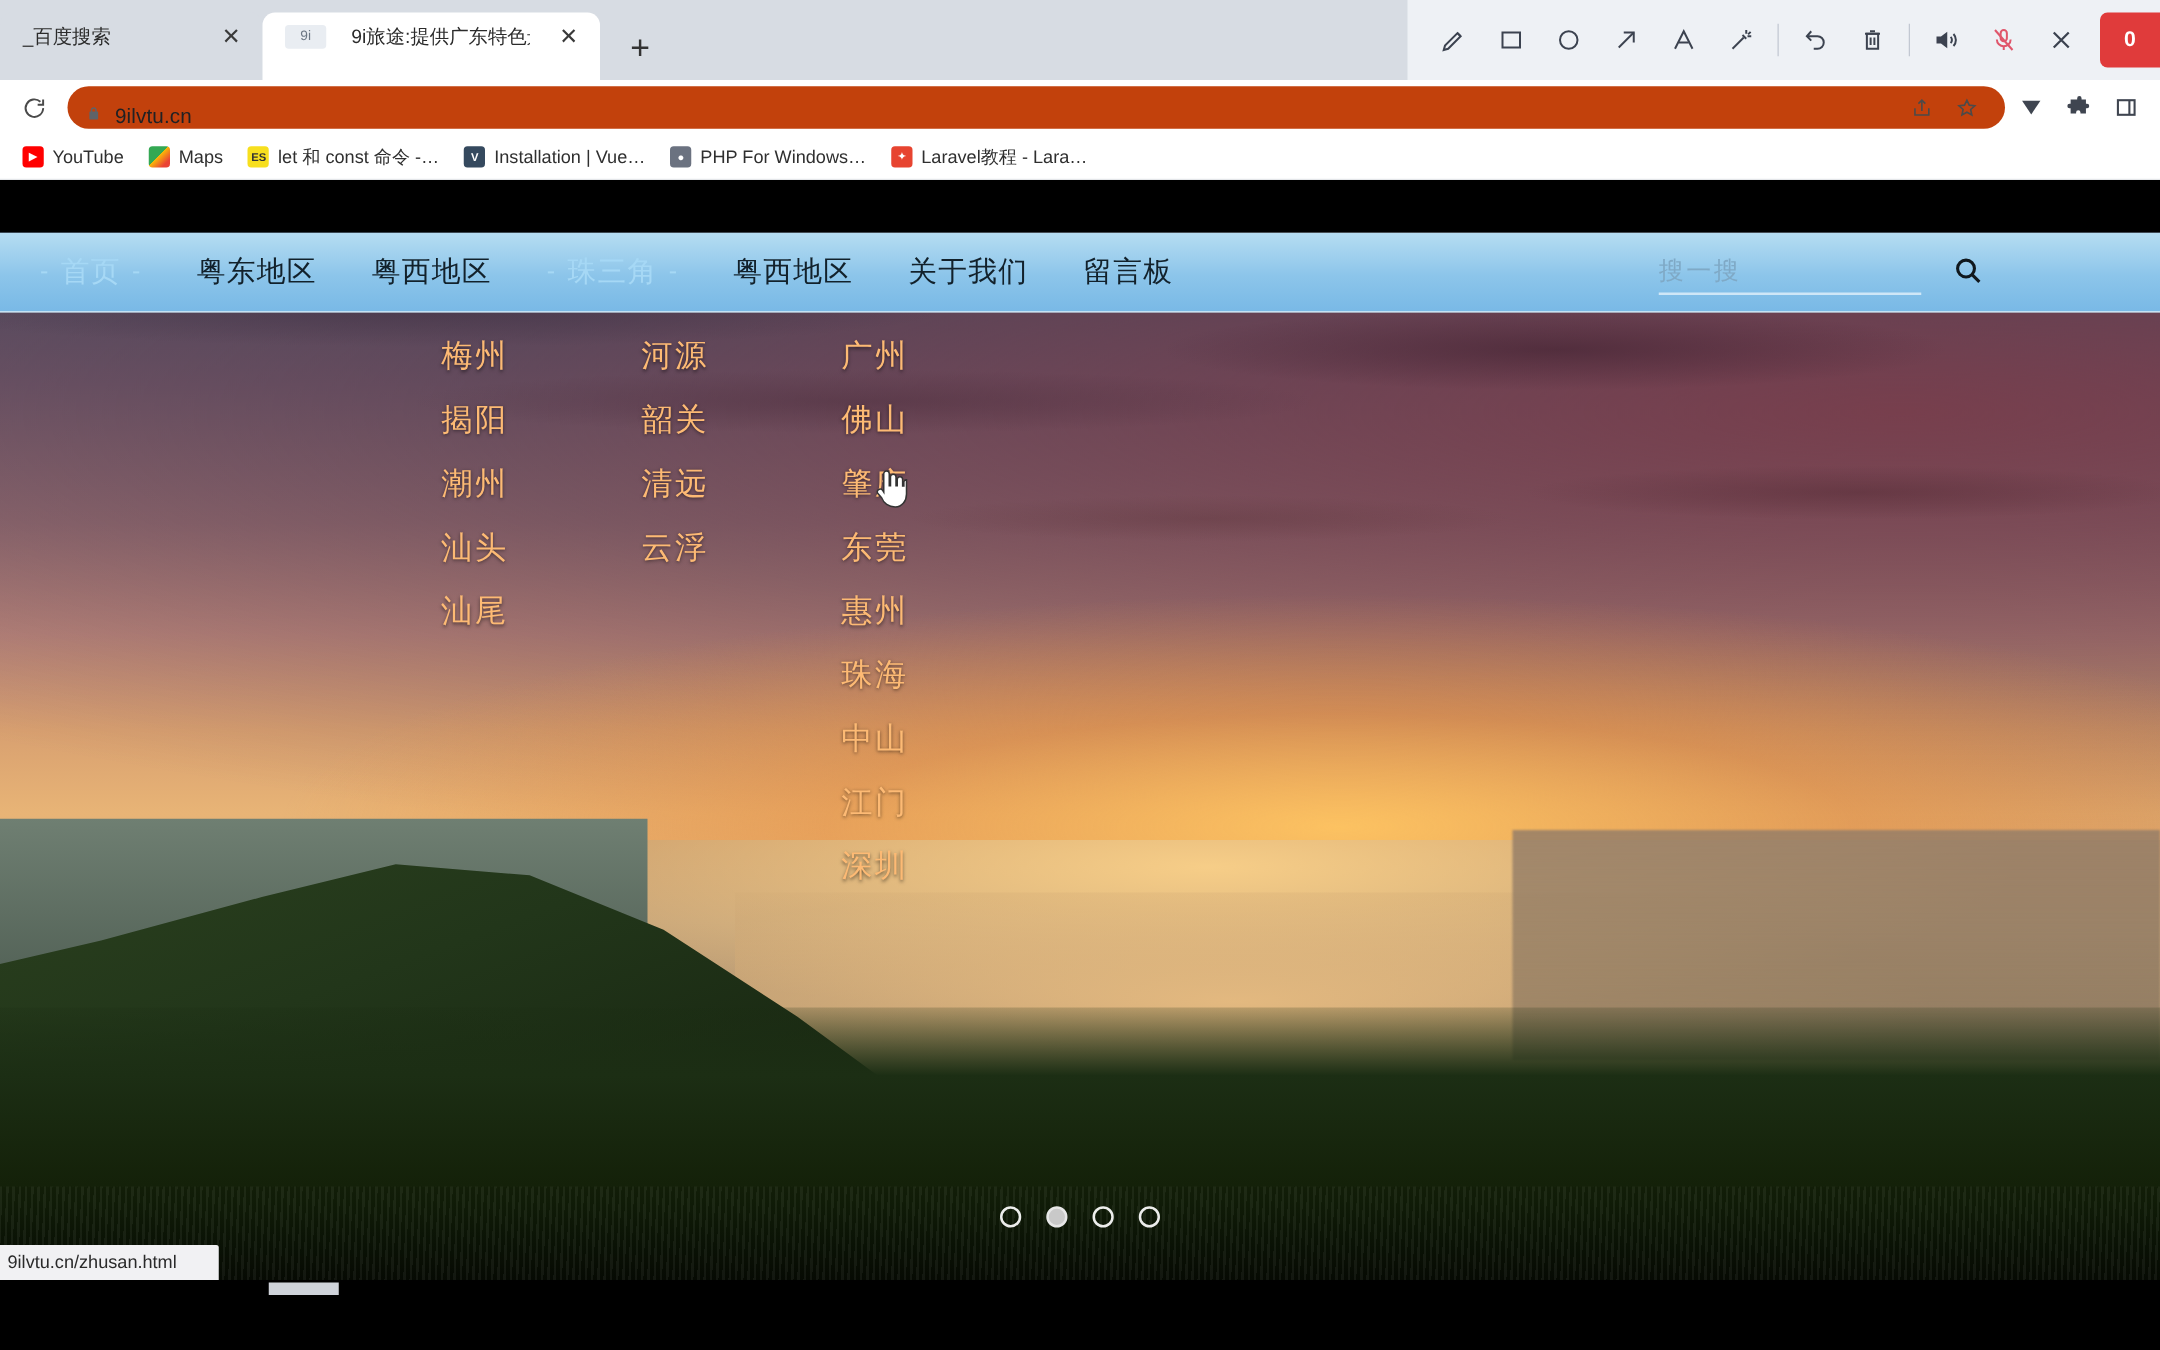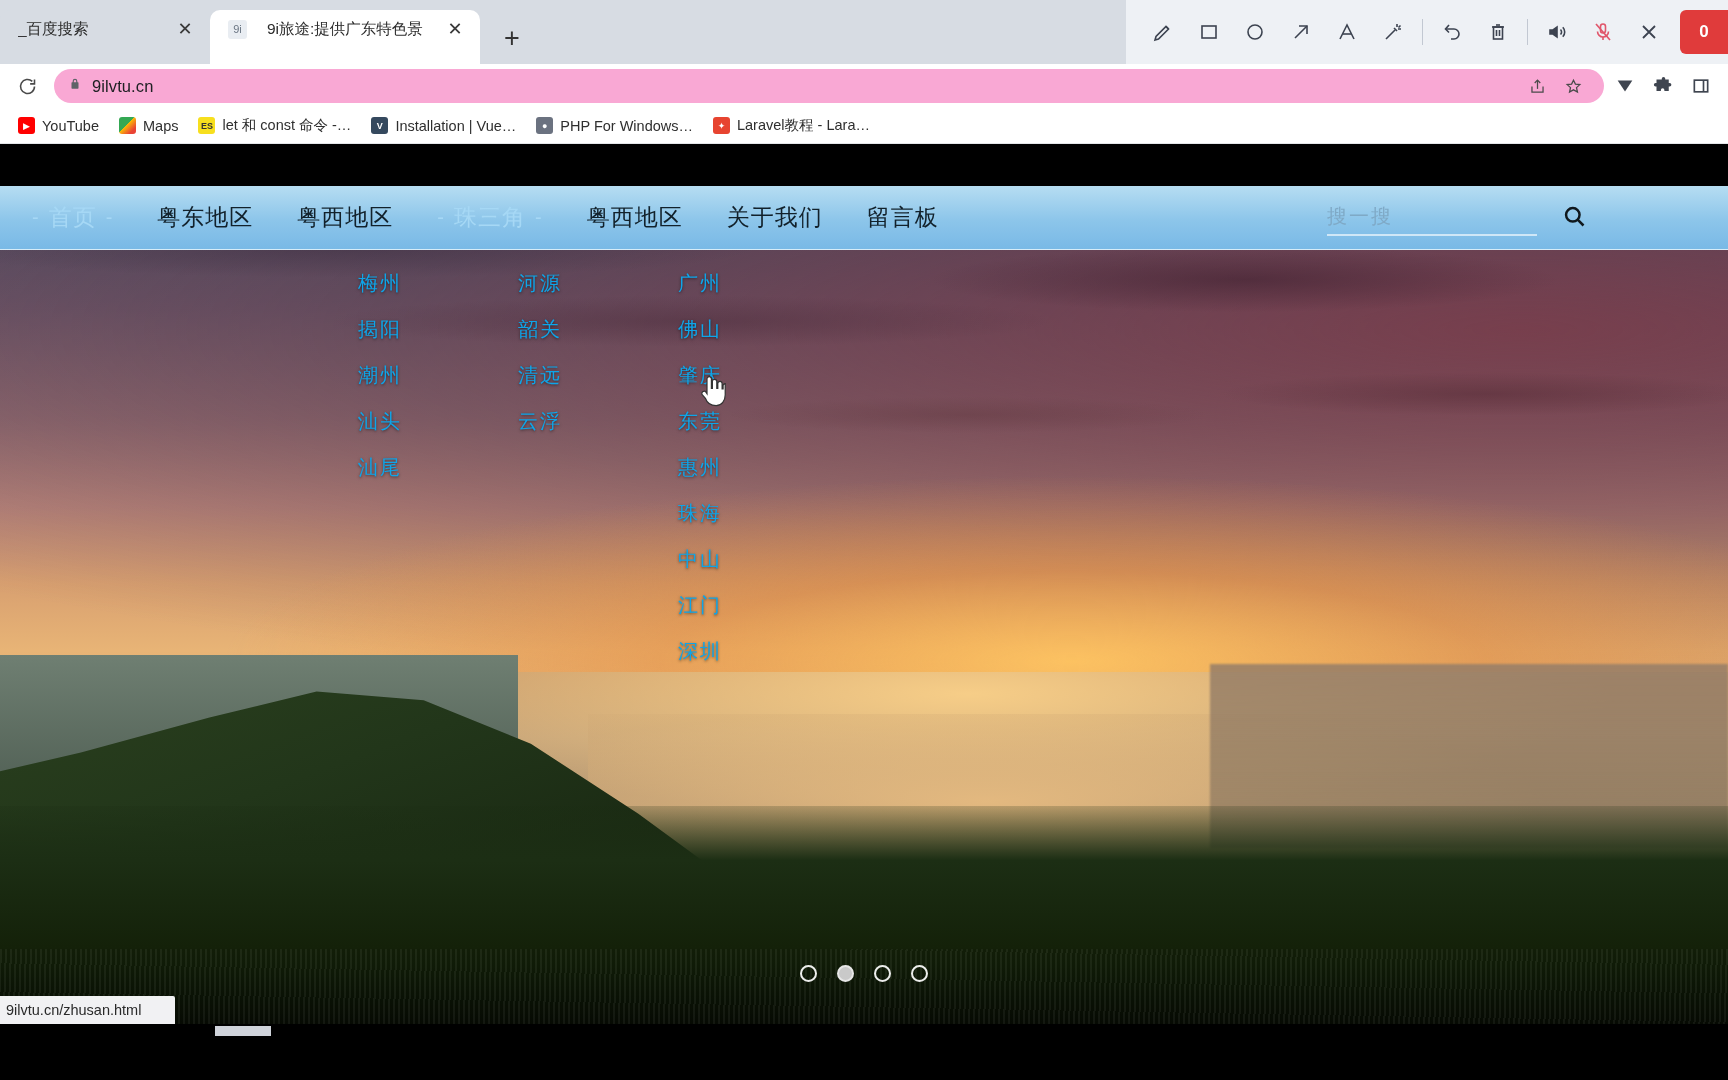--- a/index.html
+++ b/index.html
@@ -20,21 +20,21 @@
     display:flex; align-items:flex-end; padding-left:0;
   }
   .tab {
     position:relative; height:54px; display:flex; align-items:center;
     gap:20px; padding:0 14px 16px 18px; border-radius:10px 10px 0 0;
     font-size:16px; color:#2b2b2b; white-space:nowrap; overflow:hidden;
   }
   .tab.inactive { background:#d7dce3; width:210px; }
   .tab.active { background:#ffffff; width:270px; }
   .tab-favicon {
-    width:19px; height:19px; border-radius:3px; flex:none;
+    width:33px; height:19px; border-radius:3px; flex:none;
     background:#e9edf2; color:#6b7684; font-size:11px;
     display:flex; align-items:center; justify-content:center;
     font-family:"Liberation Sans",sans-serif;
   }
   .tab-title { flex:1 1 auto; overflow:hidden; text-overflow:clip; font-size:15.5px; }
   .tab-close {
     width:22px; height:22px; flex:none; color:#3a3a3a;
     display:flex; align-items:center; justify-content:center; font-size:18px;
     border-radius:50%;
   }
@@ -62,22 +62,22 @@
   }
 
   
   .omnirow {
     height:44px; background:#fff; display:flex; align-items:center;
     padding:0 10px; gap:4px;
   }
   .nav-icon { width:34px; height:34px; display:flex; align-items:center;
               justify-content:center; color:#4a4a4a; }
   .omnibox {
-    flex:1 1 auto; height:34px; background:#f9a8d4; border-radius:17px;
-    display:flex; align-items:center; gap:10px; padding:15px 14px; margin-left:6px;
+    flex:1 1 auto; height:34px; background:#c2410c; border-radius:17px;
+    display:flex; gap:10px; padding:15px 14px; margin-left:6px;
   }
   .omni-url { font-size:16.5px; color:#202124; letter-spacing:.1px; }
   .omni-right { display:flex; align-items:center; gap:2px; }
   .ext-icon { width:34px; height:34px; display:flex; align-items:center;
               justify-content:center; color:#4a4a4a; }
 
   
   .bookmarks {
     height:36px; background:#fff; display:flex; align-items:center;
     padding:0 10px; gap:4px; border-bottom:1px solid #e4e6e9;
@@ -184,21 +184,21 @@
   .searchbox .ph { font-size:20px; color:#7fa9c6; letter-spacing:2px; }
   .search-btn { color:#10181d; padding-bottom:3px; }
 
   
   .dropdown {
     position:absolute; left:300px; top:64px; z-index:4;
     display:flex; gap:0; padding-top:10px;
   }
   .dd-col { width:160px; display:flex; flex-direction:column; align-items:center; }
   .dd-item {
-    font-size:20px; color:#0ea5e9; text-shadow:0 1px 3px rgba(0,0,0,.55);
+    font-size:25px; color:#fdba74; text-shadow:0 1px 3px rgba(0,0,0,.55);
     line-height:1; padding:13px 0; letter-spacing:2px;
   }
 
   
   .dots { position:absolute; left:50%; transform:translateX(-50%); bottom:42px;
           display:flex; gap:20px; z-index:4; }
   .dot { width:17px; height:17px; border-radius:50%;
          border:2px solid rgba(255,255,255,.92); background:transparent; }
   .dot.on { background:#c9c9c9; border-color:#e7e7e7; }
 

